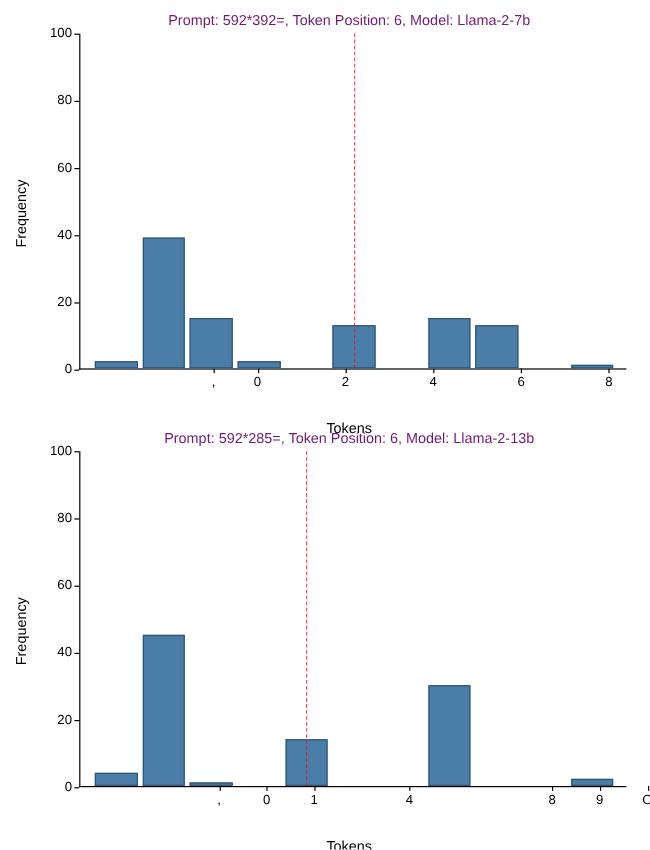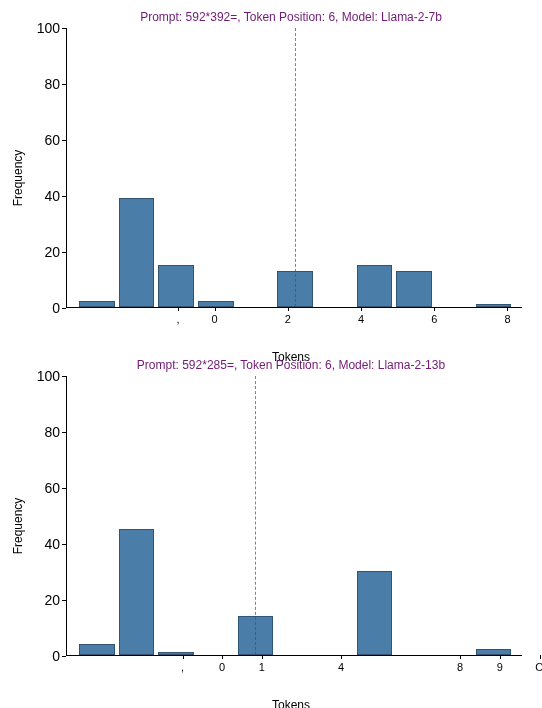--- a/index.html
+++ b/index.html
@@ -40,21 +40,21 @@
     }
     .bar {
       position: absolute;
       bottom: 0;
       background: #4a7ea8;
       border: 1px solid #2f5573;
     }
     .y-tick {
       position: absolute;
       right: 60px;
-      font-size: 14px;
+      font-size: 11px;
       color: #000;
       transform: translateY(-50%);
       white-space: nowrap;
     }
     .y-tick-mark {
       position: absolute;
       right: 56px;
       width: 4px;
       border-top: 1px solid #000;
     }

